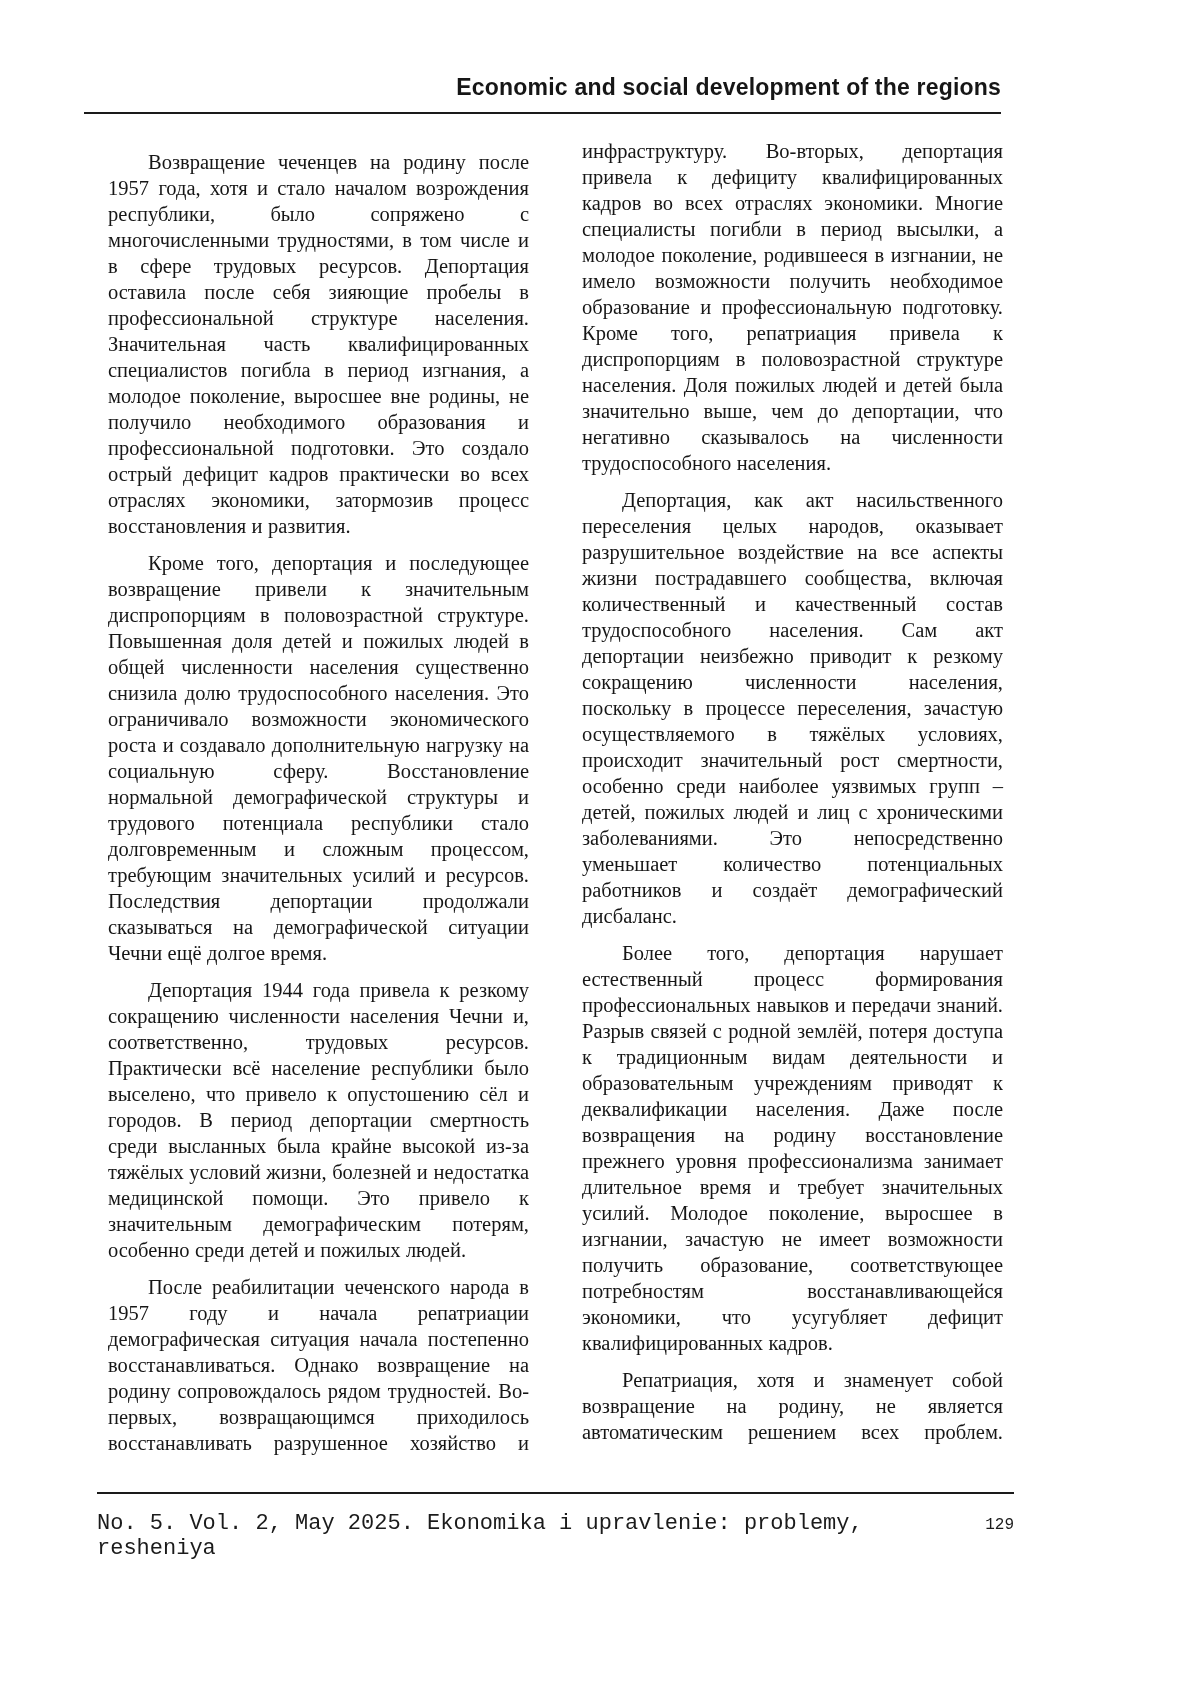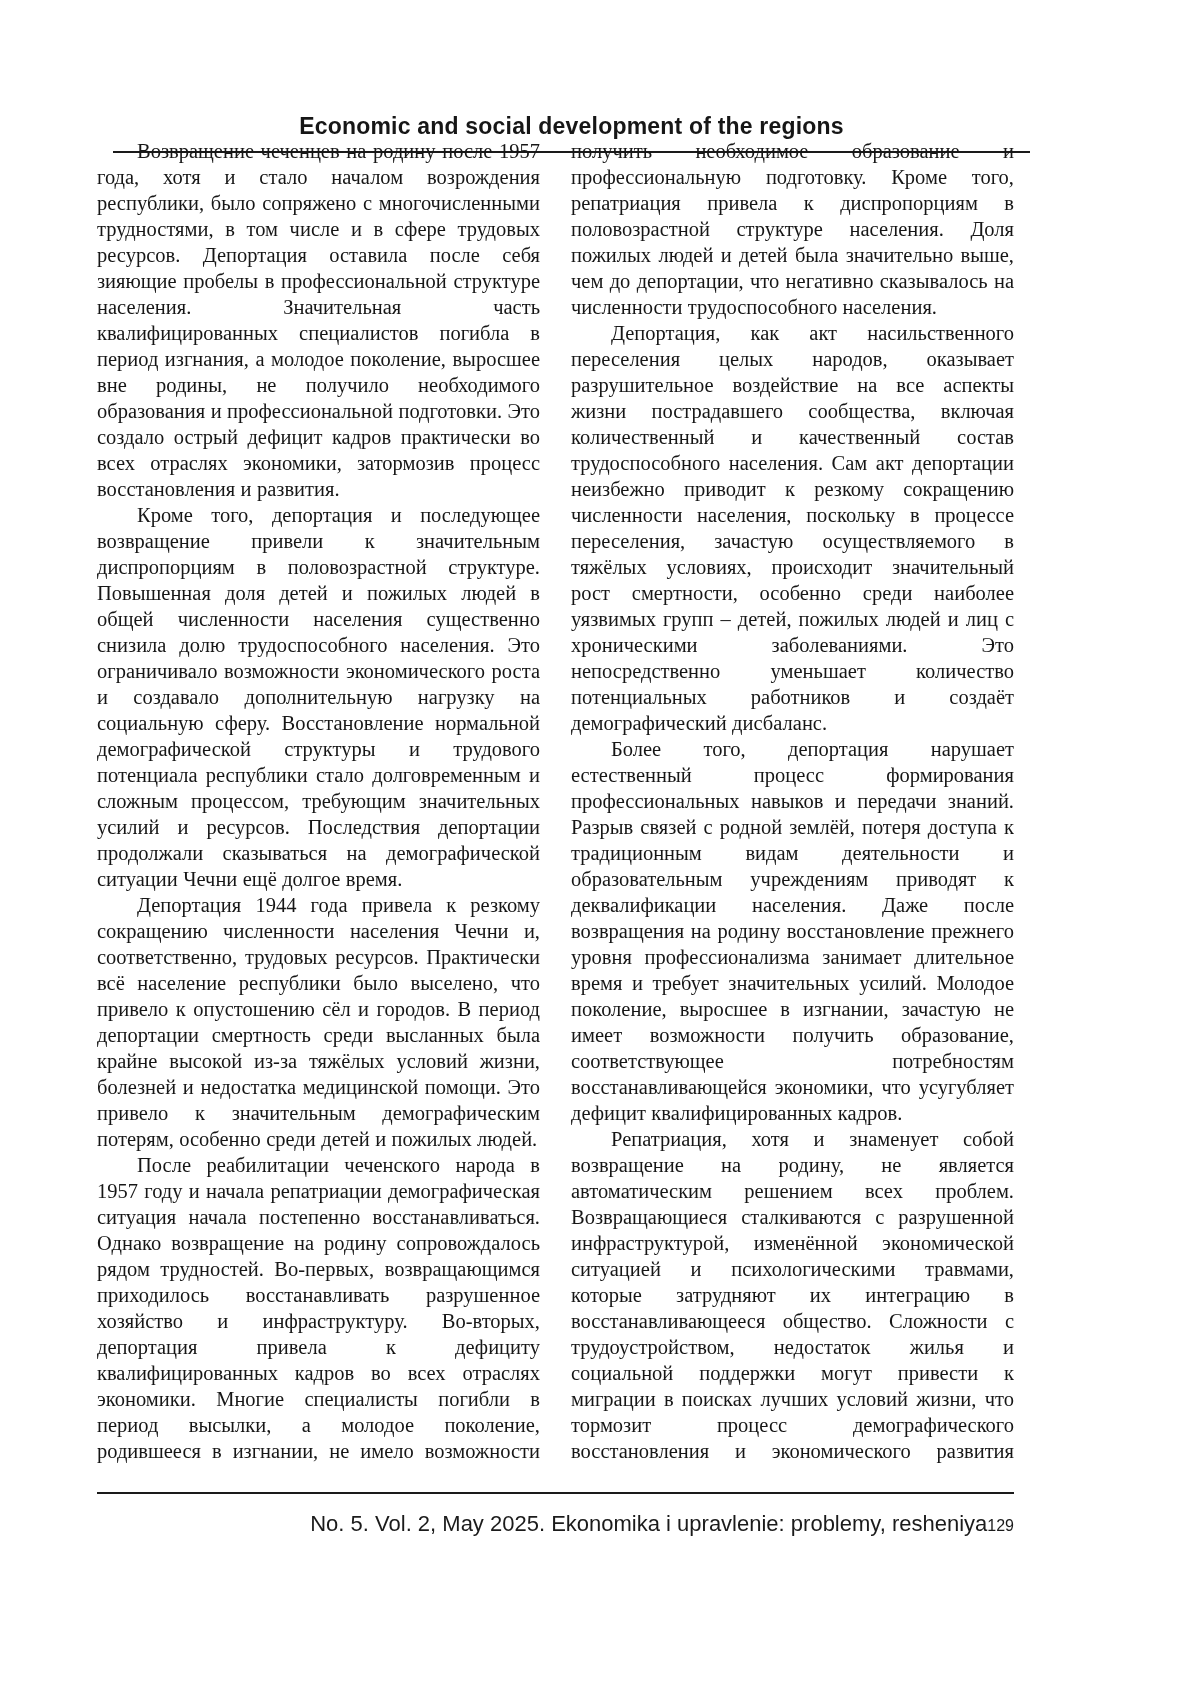--- a/index.html
+++ b/index.html
@@ -10,66 +10,65 @@
   .page {
     position: relative;
     width: 1200px;
     height: 1698px;
     background: #ffffff;
     color: #161616;
     overflow: hidden;
   }
   .running-head {
     position: absolute;
-    left: 113px;
+    left: 84px;
     top: 74px;
     width: 917px;
-    text-align: center;
+    text-align: right;
     font-family: "Liberation Sans", sans-serif;
     font-weight: bold;
     font-size: 23px;
     line-height: 1.2;
     padding-bottom: 10px;
     border-bottom: 2px solid #1a1a1a;
     letter-spacing: 0.2px;
-    margin-top: 39px;
   }
   .article-body {
     position: absolute;
     left: 97px;
     top: 138px;
     width: 917px;
     height: 1326px;
     column-count: 2;
     column-gap: 31px;
     column-fill: auto;
     overflow: hidden;
   }
   .article-body p {
-    margin: 0;
+    margin: 11px;
     font-family: "Liberation Serif", serif;
     font-size: 20.5px;
     line-height: 26px;
     text-align: justify;
     text-indent: 40px;
     hyphens: auto;
     -webkit-hyphens: auto;
     word-spacing: 0.3px;
   }
   .page-footer {
     position: absolute;
     left: 97px;
     top: 1492px;
     width: 917px;
     border-top: 2px solid #1a1a1a;
     padding-top: 17px;
     display: flex;
     justify-content: flex-end;
     align-items: baseline;
-    font-family: Liberation Sans, sans-serif;
+    font-family: Liberation Mono, monospace;
     font-size: 22px;
     color: #1b1b1b;
   }
   .page-footer .page-number {
     font-size: 16px;
   }
 </style>
 </head>
 <body>
 

